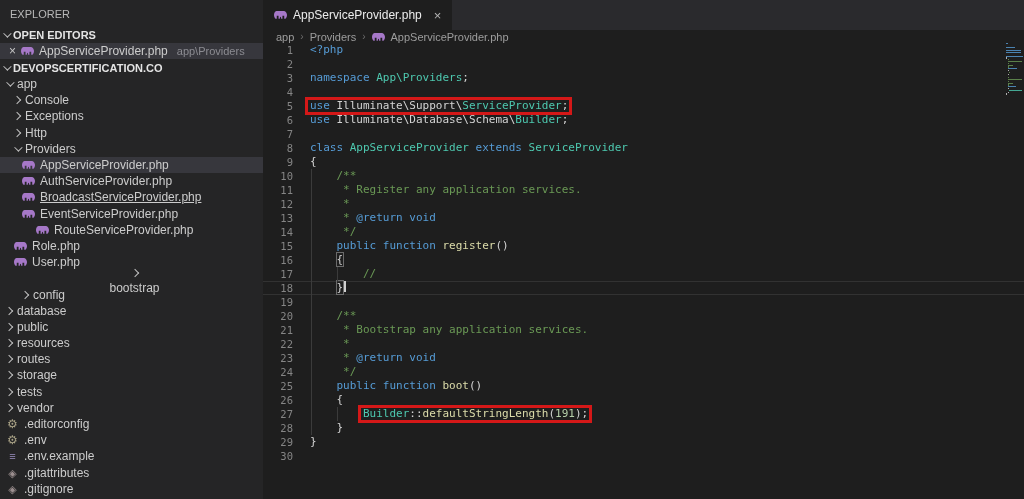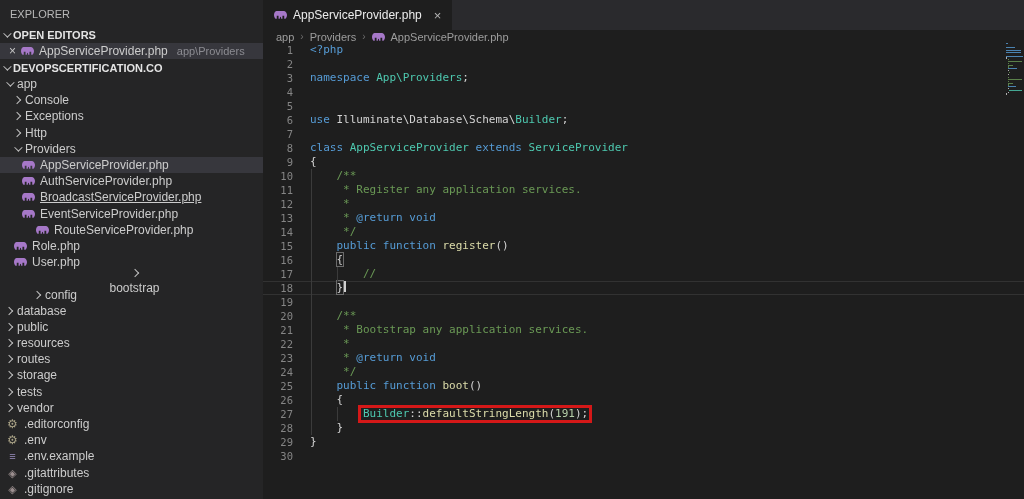--- a/index.html
+++ b/index.html
@@ -154,21 +154,21 @@
             <svg viewBox="0 0 16 12" width="13" height="10">
               <path d="M3 1 C1 1.5 0 3.5 0 6 C0 8 1 10 2 10.5 L3.4 10.5 L3.4 7 L5.6 7 L5.6 10.5 L7.2 10.5 C7.2 10.5 7.3 8.2 8 8.2 C8.7 8.2 8.8 10.5 8.8 10.5 L10.4 10.5 L10.4 7 L12.6 7 L12.6 10.5 L14 10.5 C15 10 16 8 16 6 C16 3.5 14.5 1.5 12.5 1 Z" fill="#a678c8"></path>
             </svg>
           </span>
           <span>User.php</span>
         </div>
         <div class="row" style="padding-left: 6px; flex-direction: column;">
           <span class="chev"></span>
           <span>bootstrap</span>
         </div>
-        <div class="row" style="padding-left: 6px; margin-left: 28px;">
+        <div class="row" style="padding-left: 22px;">
           <span class="chev"></span>
           <span>config</span>
         </div>
         <div class="row" style="padding-left: 6px;">
           <span class="chev"></span>
           <span>database</span>
         </div>
         <div class="row" style="padding-left: 6px;">
           <span class="chev"></span>
           <span>public</span>
@@ -254,20 +254,21 @@
         <div class="cl">
           <span class="ln">3</span>
           <span class="lc"><span style="color: rgb(86, 156, 214);">namespace</span><span style="color: rgb(78, 201, 176);"> App\Providers</span><span style="color: rgb(212, 212, 212);">;</span></span>
         </div>
         <div class="cl">
           <span class="ln">4</span>
           <span class="lc"></span>
         </div>
         <div class="cl">
           <span class="ln">5</span>
+          <span class="lc"><span class="redbox"><span style="color: rgb(86, 156, 214);">use</span><span style="color: rgb(212, 212, 212);"> Illuminate\Support\</span><span style="color: rgb(78, 201, 176);">ServiceProvider</span><span style="color: rgb(212, 212, 212);">;</span></span></span>
         </div>
         <div class="cl">
           <span class="ln">6</span>
           <span class="lc"><span style="color: rgb(86, 156, 214);">use</span><span style="color: rgb(212, 212, 212);"> Illuminate\Database\Schema\</span><span style="color: rgb(78, 201, 176);">Builder</span><span style="color: rgb(212, 212, 212);">;</span></span>
         </div>
         <div class="cl">
           <span class="ln">7</span>
           <span class="lc"></span>
         </div>
         <div class="cl">

